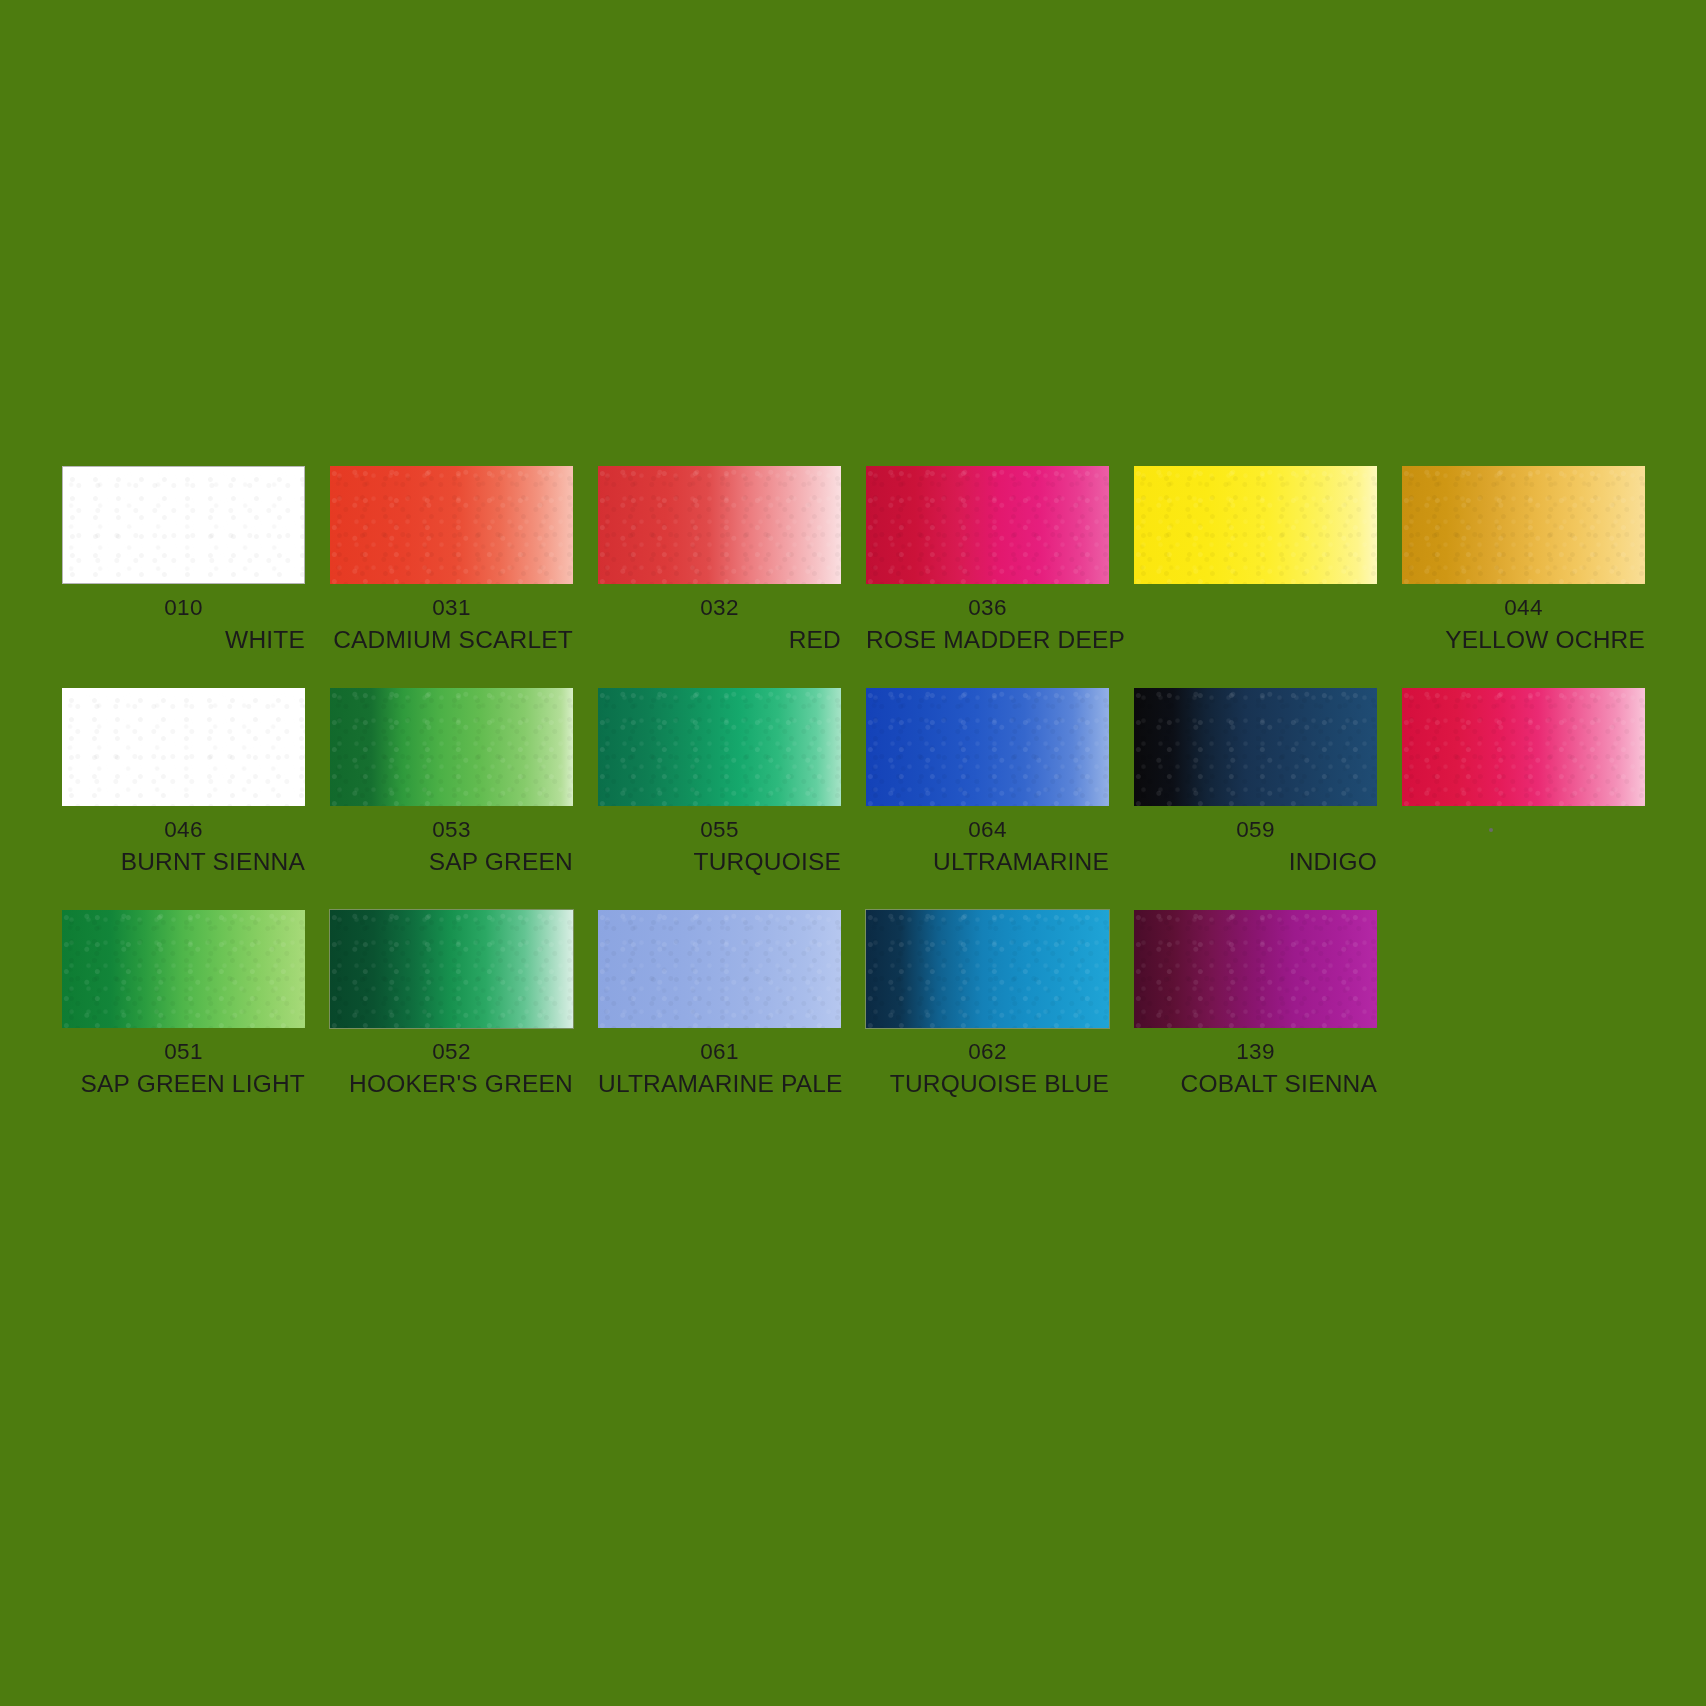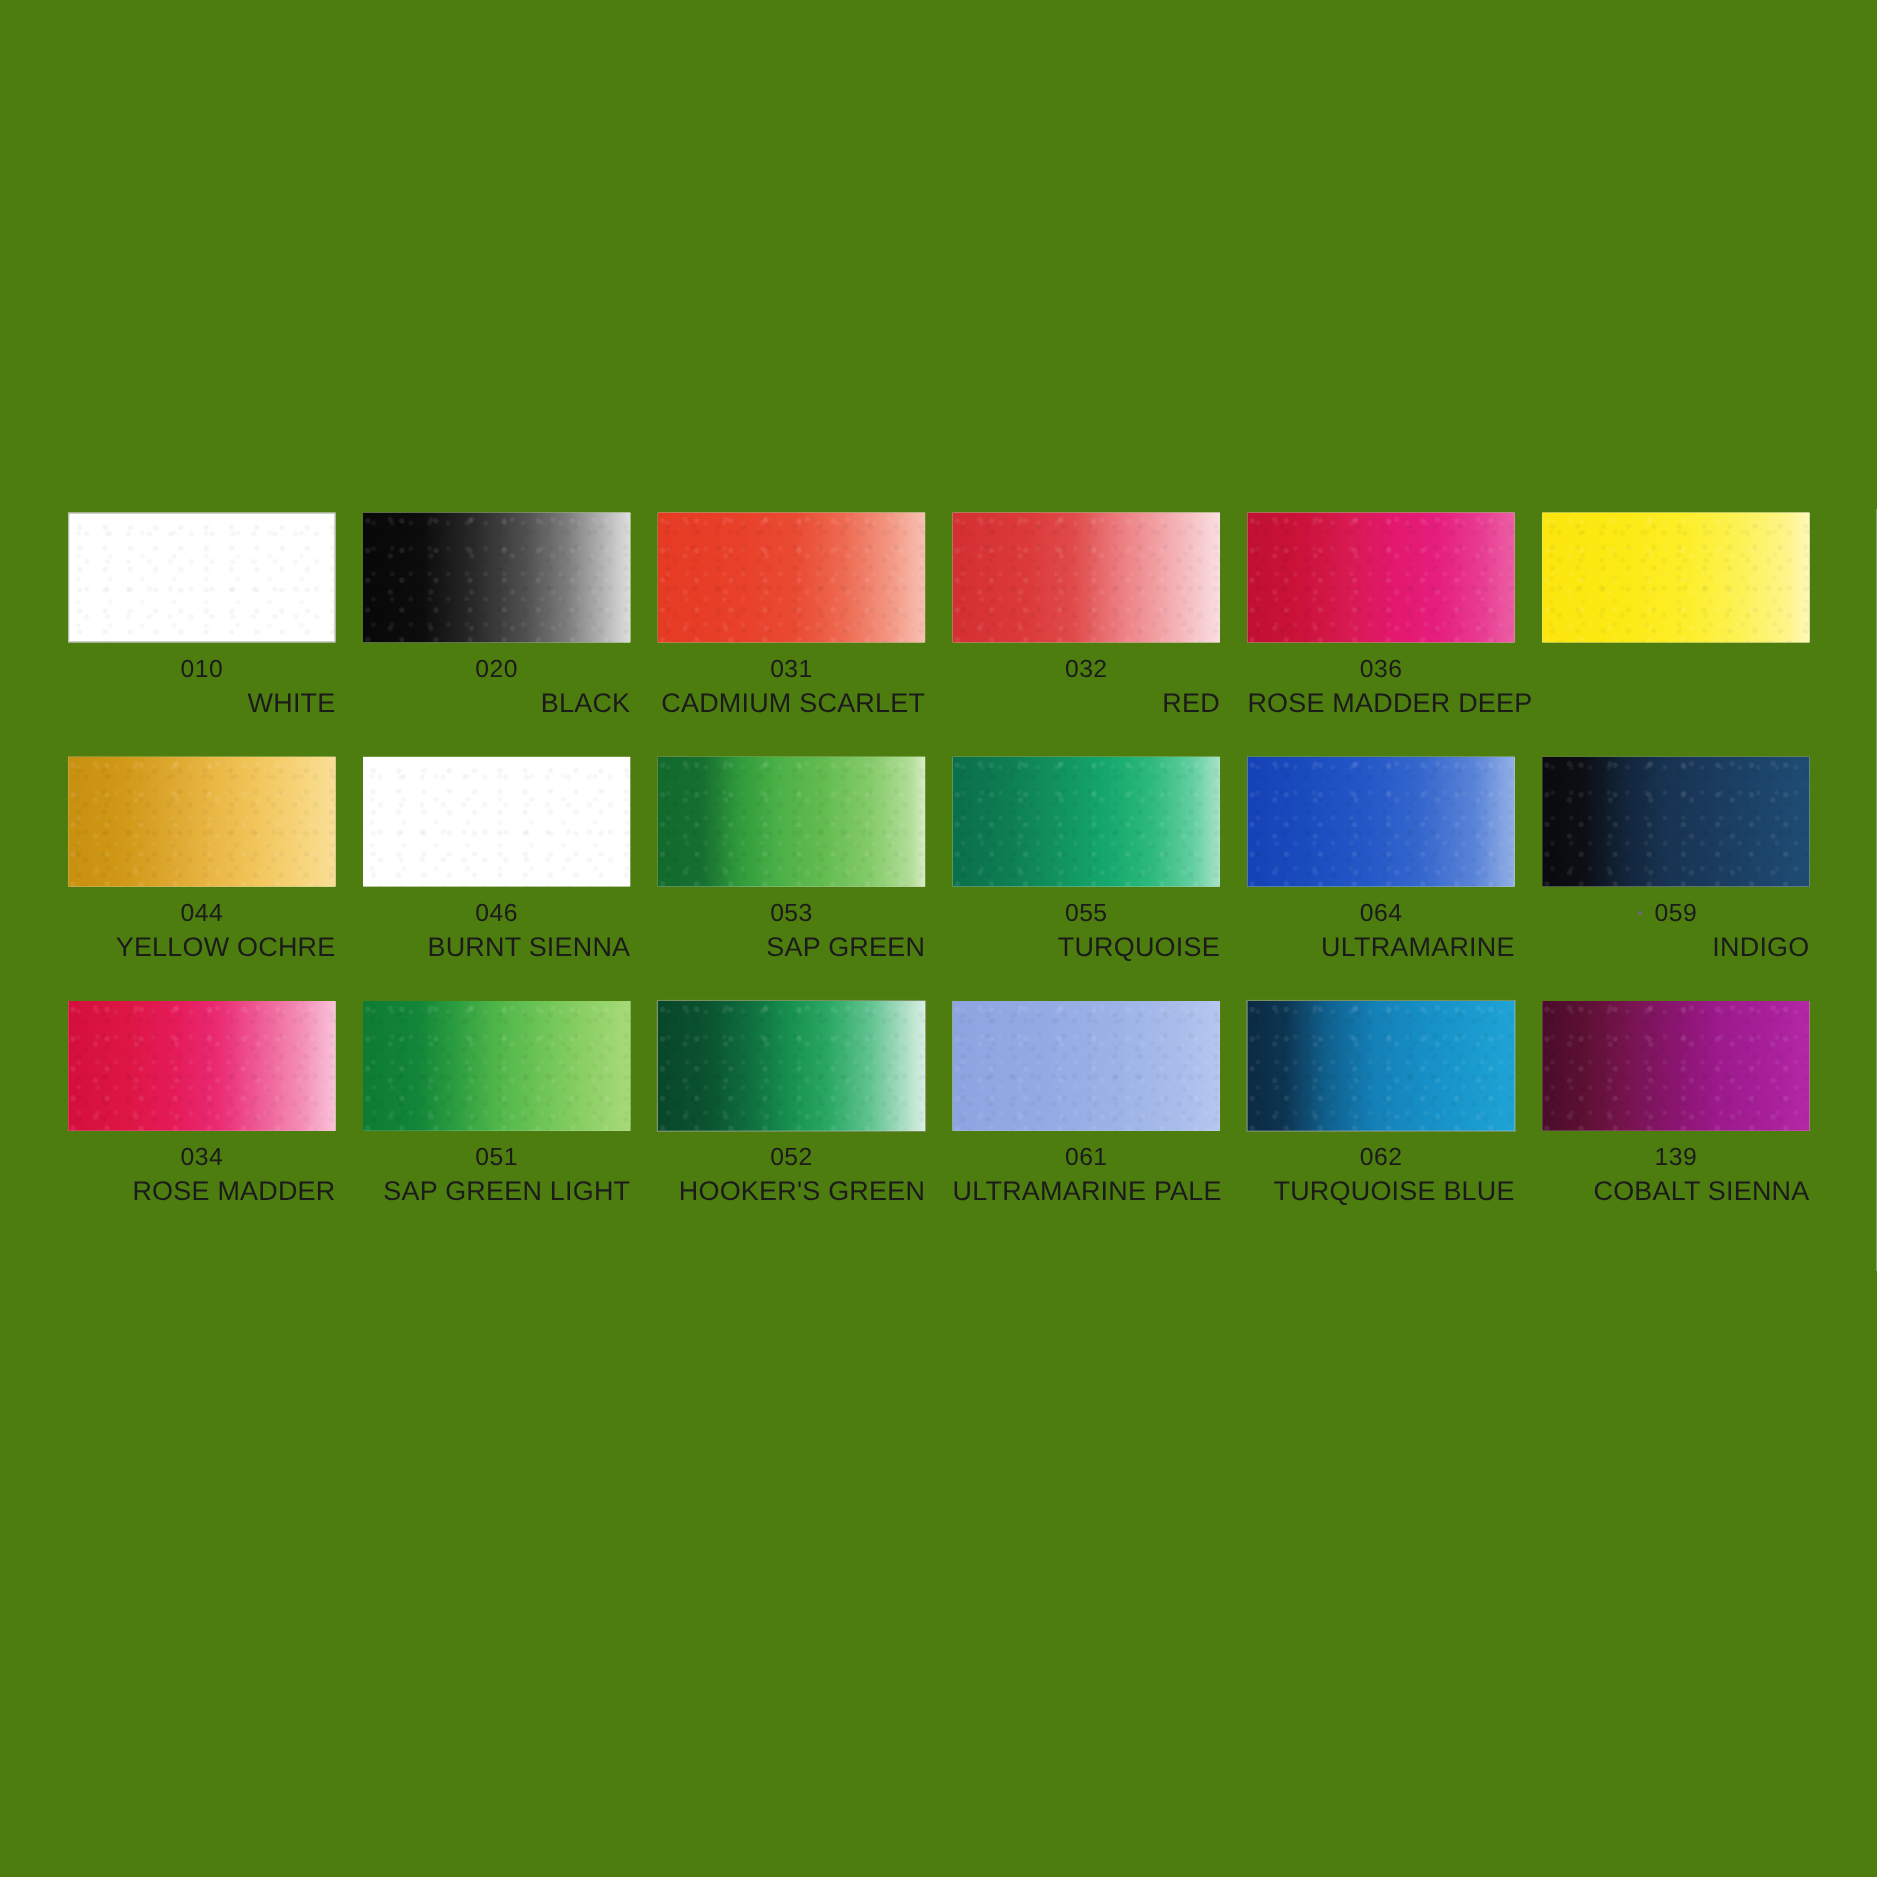--- a/index.html
+++ b/index.html
@@ -113,27 +113,20 @@
   <div class="swatch-grid">
 
     <div class="swatch-cell">
       <div class="swatch-chip bordered" style="background-image: linear-gradient(90deg, rgb(255, 255, 255) 0%, rgb(255, 255, 255) 100%);"></div>
       <div class="swatch-caption">
         <div class="swatch-code">010</div>
         <div class="swatch-name">WHITE</div>
       </div>
     </div>
 
-    <div class="swatch-cell">
-      <div class="swatch-chip" style="background-image: linear-gradient(90deg, rgb(8, 8, 8) 0%, rgb(12, 12, 12) 22%, rgb(42, 42, 42) 42%, rgb(78, 78, 78) 60%, rgb(123, 123, 123) 76%, rgb(180, 180, 180) 90%, rgb(222, 222, 222) 100%);"></div>
-      <div class="swatch-caption">
-        <div class="swatch-code">020</div>
-        <div class="swatch-name">BLACK</div>
-      </div>
-    </div>
 
     <div class="swatch-cell">
       <div class="swatch-chip" style="background-image: linear-gradient(90deg, rgb(230, 58, 35) 0%, rgb(232, 64, 42) 30%, rgb(234, 75, 51) 52%, rgb(238, 107, 82) 70%, rgb(243, 148, 128) 86%, rgb(248, 192, 178) 100%);"></div>
       <div class="swatch-caption">
         <div class="swatch-code">031</div>
         <div class="swatch-name">CADMIUM SCARLET</div>
       </div>
     </div>
 
     <div class="swatch-cell">
@@ -199,24 +192,20 @@
     <div class="swatch-cell">
       <div class="swatch-chip" style="background-image: linear-gradient(90deg, rgb(10, 10, 12) 0%, rgb(12, 15, 22) 16%, rgb(18, 36, 56) 30%, rgb(24, 51, 82) 46%, rgb(26, 58, 92) 62%, rgb(28, 67, 104) 80%, rgb(31, 76, 116) 100%);"></div>
       <div class="swatch-caption">
         <div class="swatch-code">059</div>
         <div class="swatch-name">INDIGO</div>
       </div>
     </div>
 
     <div class="swatch-cell">
       <div class="swatch-chip" style="background-image: linear-gradient(90deg, rgb(213, 15, 61) 0%, rgb(221, 22, 68) 22%, rgb(229, 27, 89) 40%, rgb(234, 42, 115) 56%, rgb(239, 93, 150) 72%, rgb(244, 144, 184) 88%, rgb(249, 195, 216) 100%);"></div>
-      <div class="swatch-caption">
-        <div class="swatch-code">034</div>
-        <div class="swatch-name">ROSE MADDER</div>
-      </div>
     </div>
 
     <div class="swatch-cell">
       <div class="swatch-chip" style="background-image: linear-gradient(90deg, rgb(14, 124, 51) 0%, rgb(18, 133, 57) 20%, rgb(42, 156, 63) 34%, rgb(79, 182, 74) 50%, rgb(108, 196, 85) 66%, rgb(137, 207, 99) 82%, rgb(167, 218, 121) 100%);"></div>
       <div class="swatch-caption">
         <div class="swatch-code">051</div>
         <div class="swatch-name">SAP GREEN LIGHT</div>
       </div>
     </div>
 

